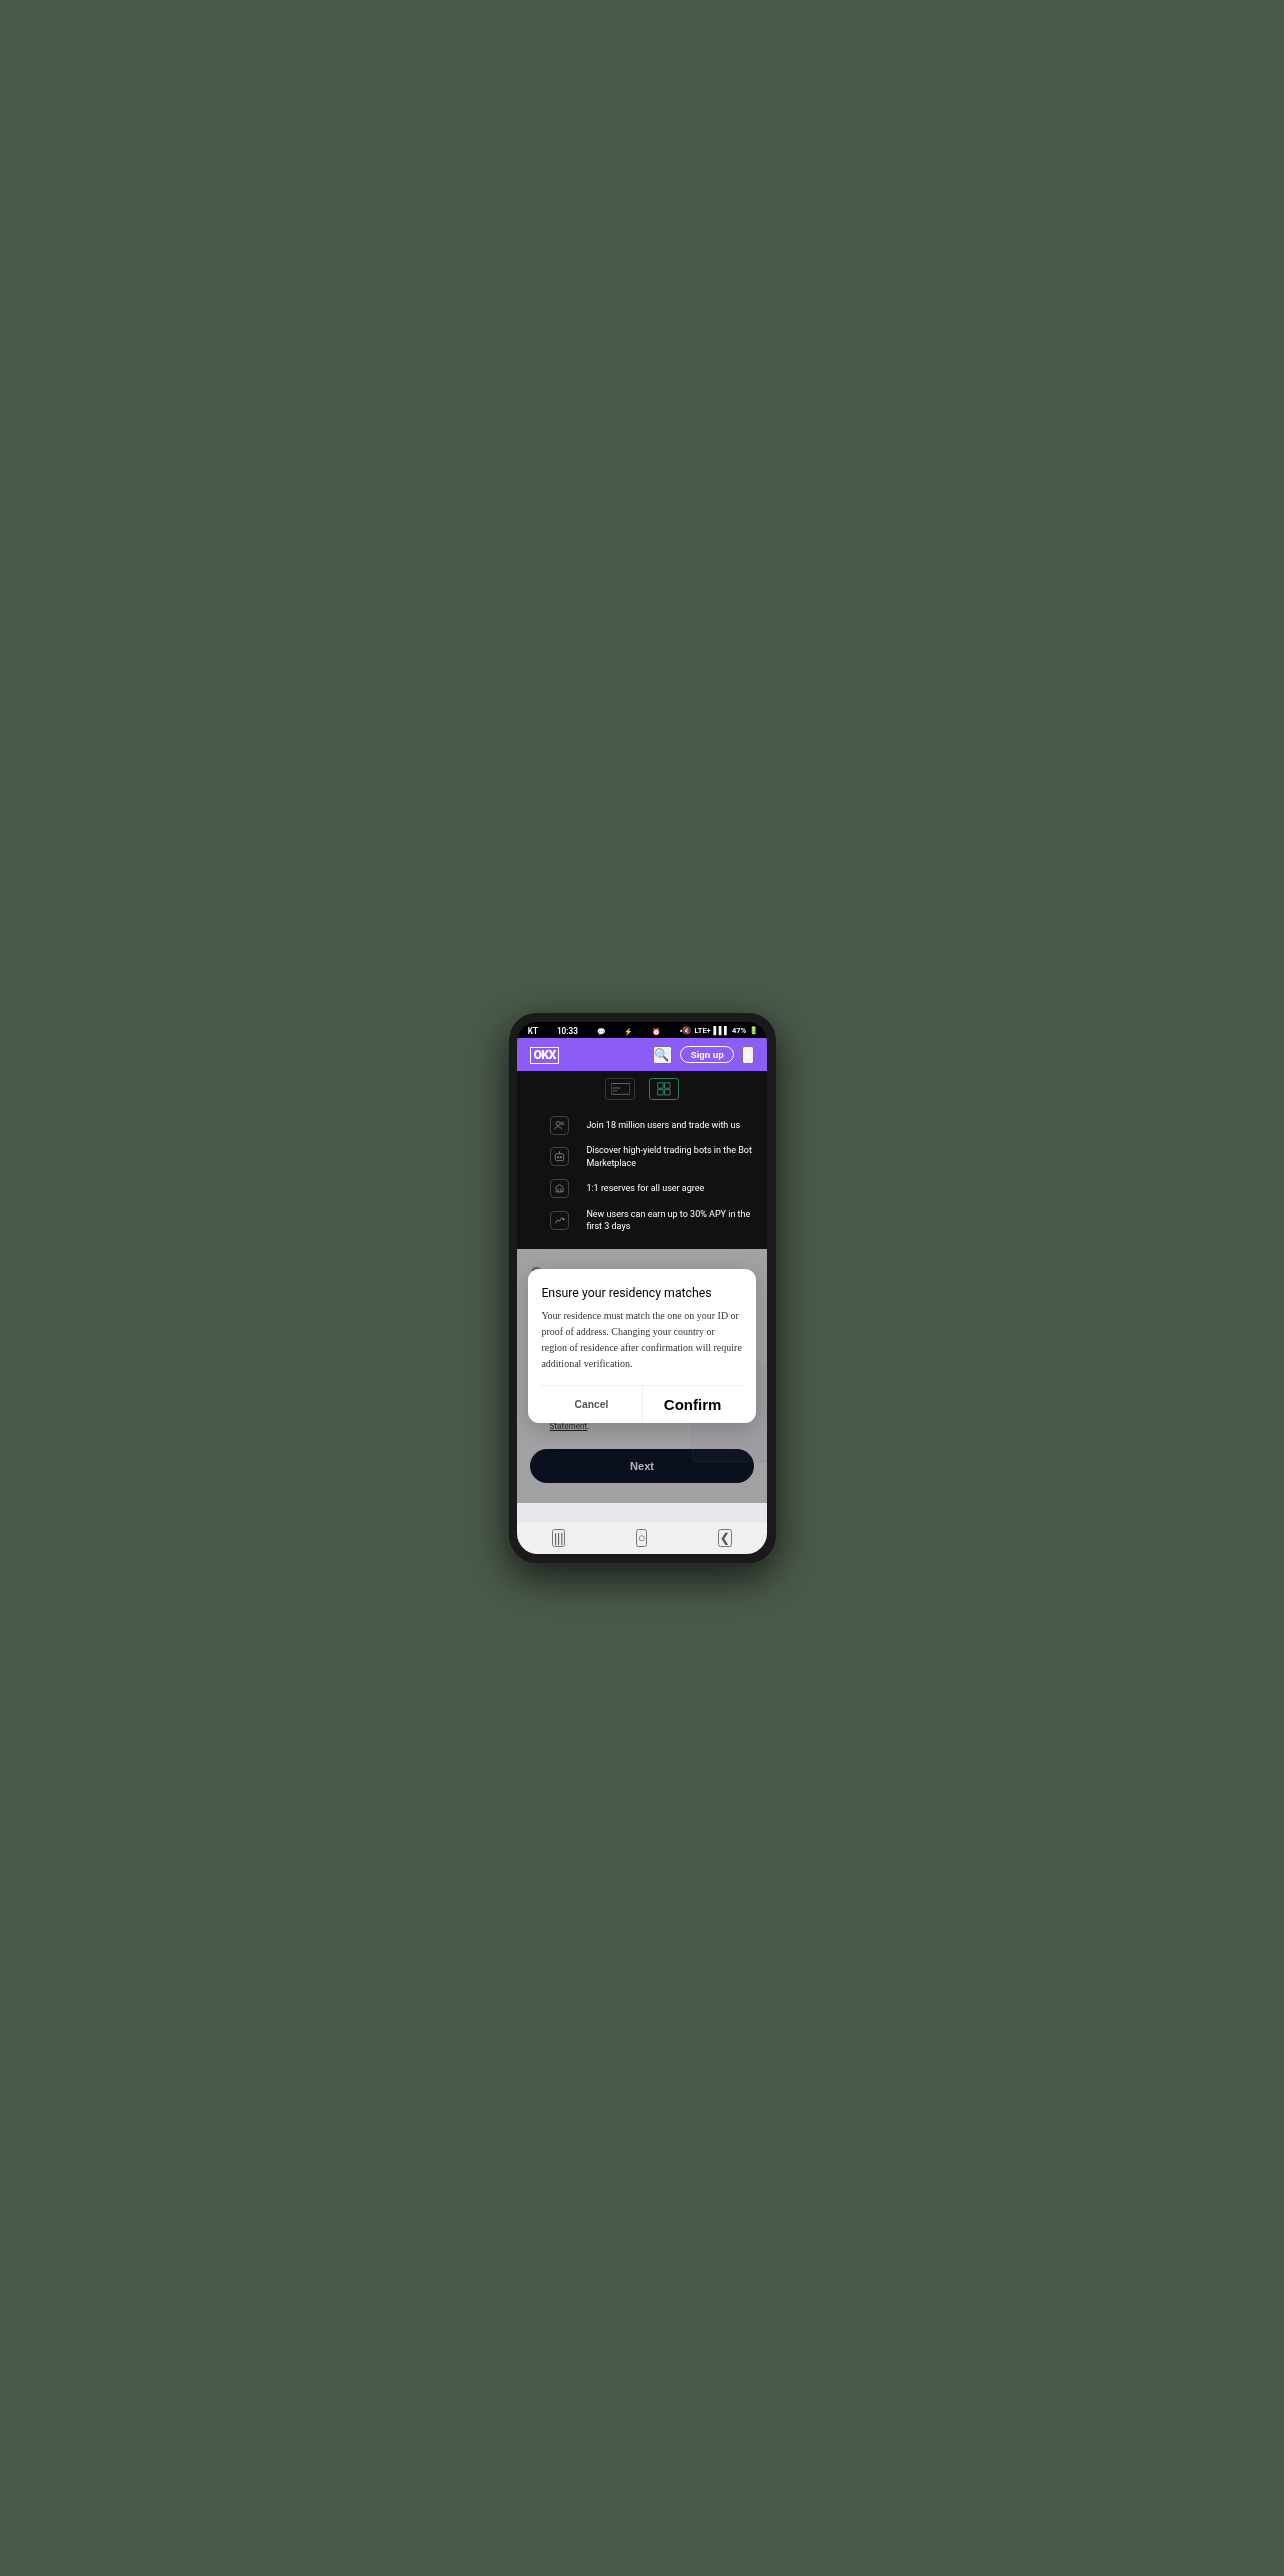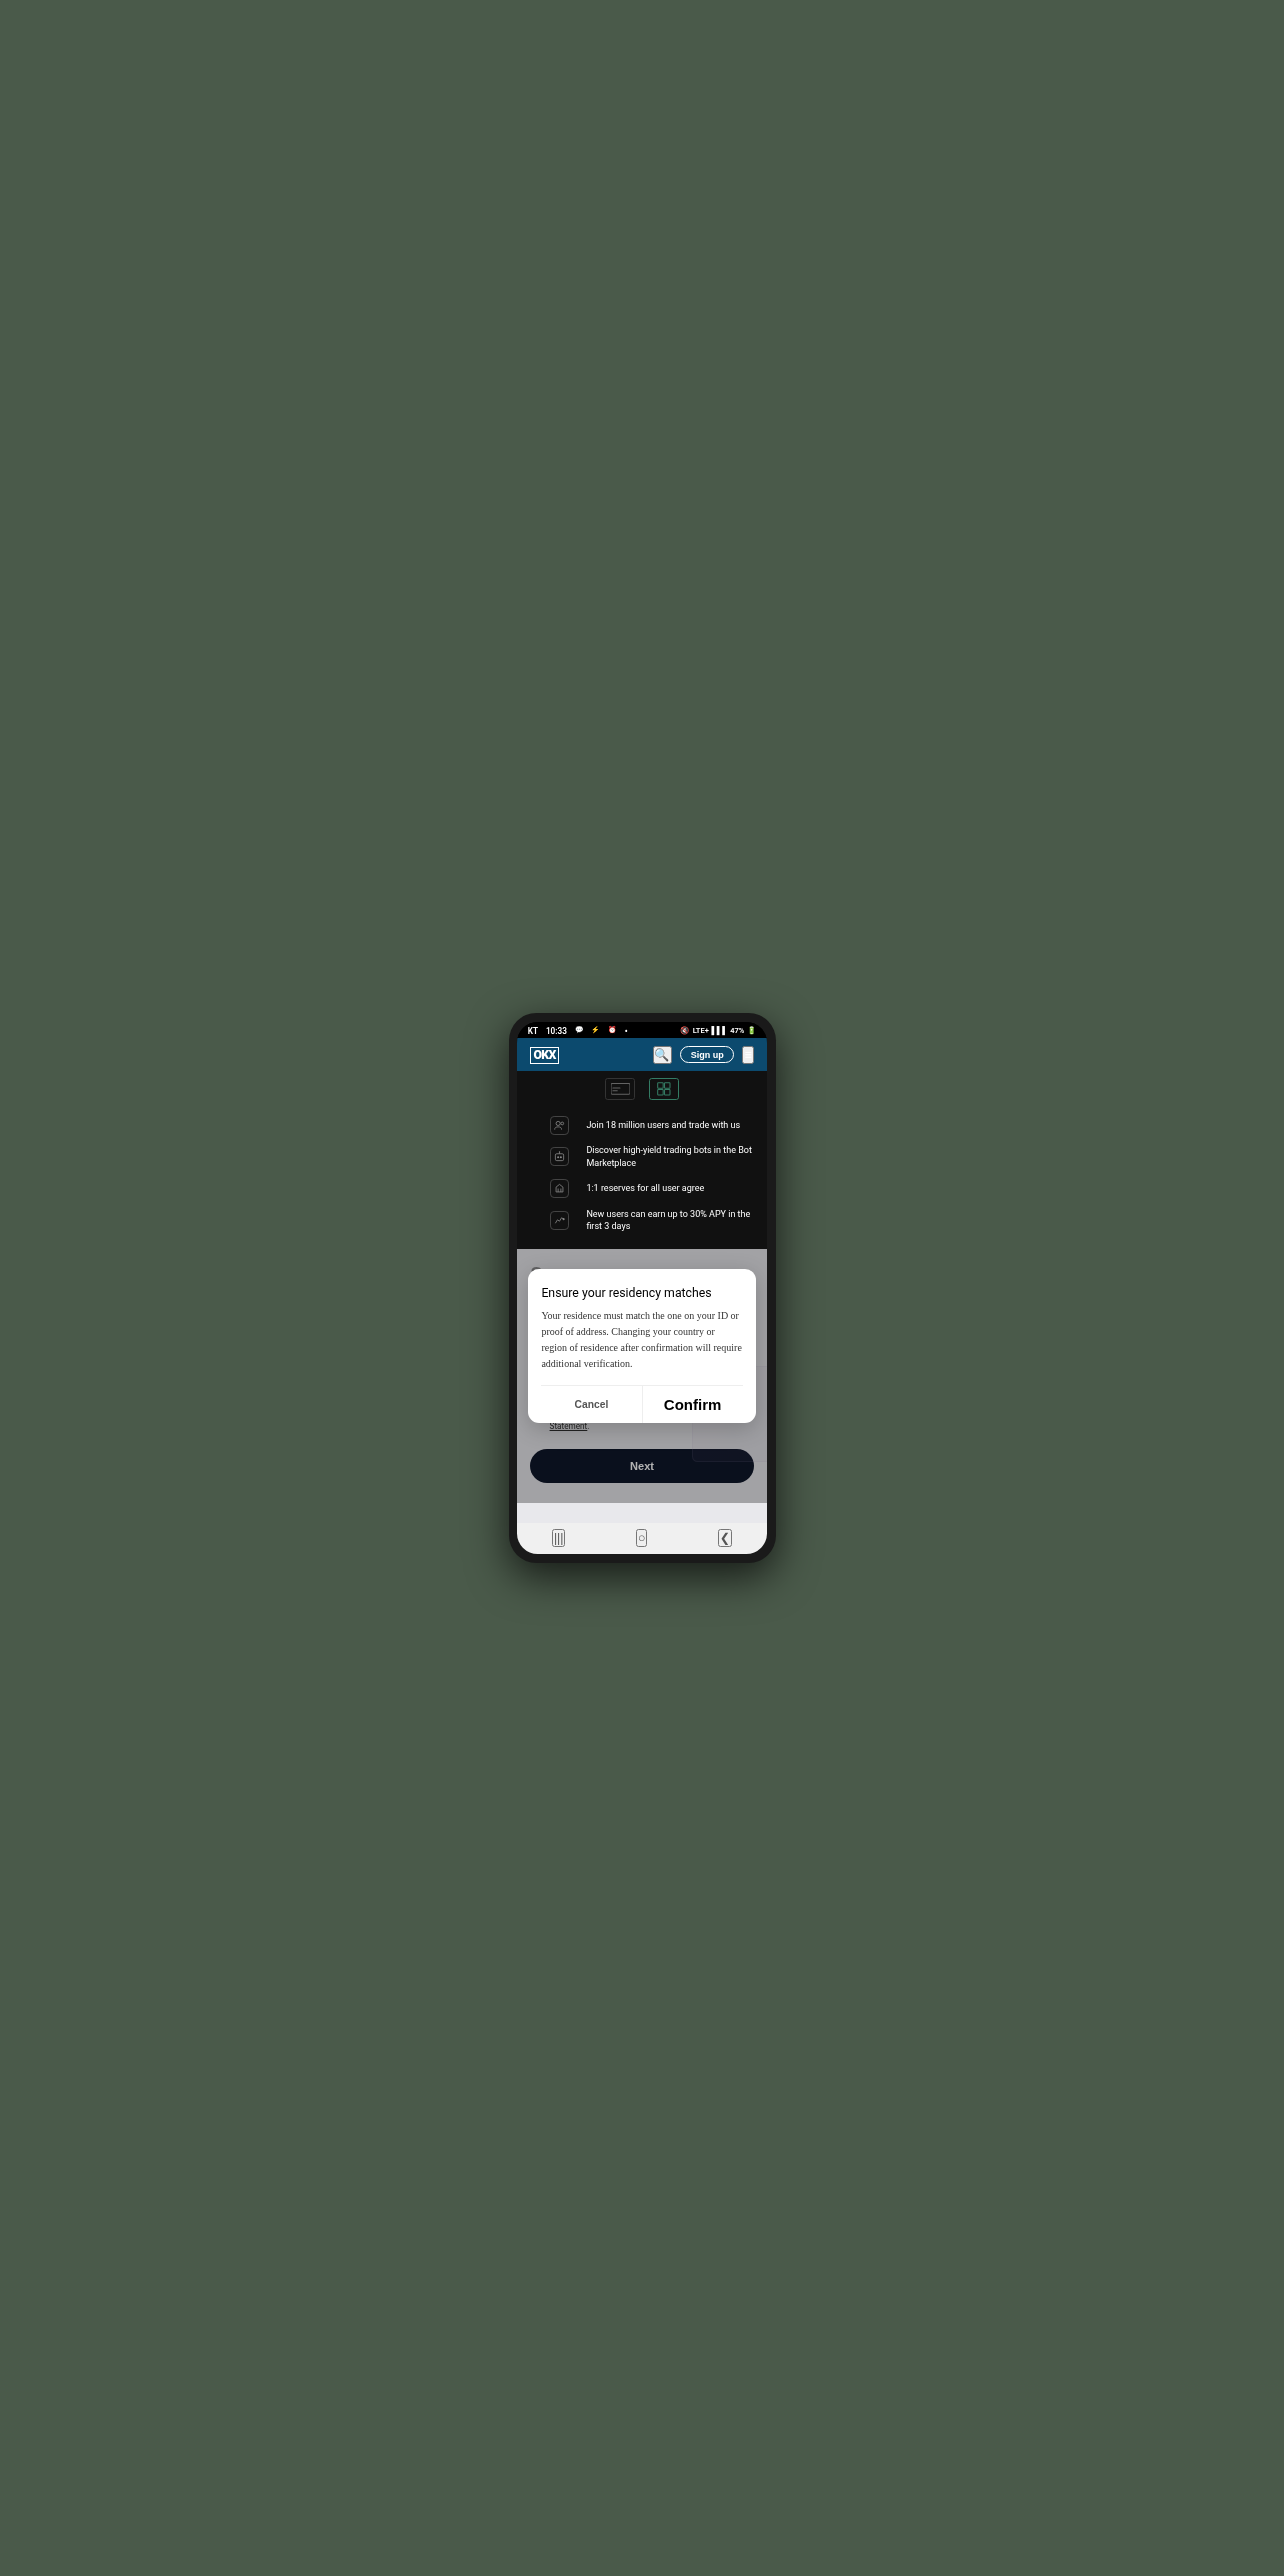--- a/index.html
+++ b/index.html
@@ -38,34 +38,34 @@
       display: flex;
       justify-content: space-between;
       align-items: center;
       padding: 4.1px 11px 2.7px;
       font-size: 8.2px;
       font-weight: 600;
     }
 
     .status-left {
       display: flex;
-      align-items: flex-start;
-      gap: 8px;
+      align-items: flex-end;
+      gap: 19px;
     }
 
     .status-right {
       display: flex;
       align-items: center;
       gap: 2.7px;
       font-size: 7.5px;
     }
 
     
     .nav-bar {
-      background: #0c4a6e;
+      background: #8b5cf6;
       display: flex;
       justify-content: space-between;
       align-items: center;
       padding: 6.9px 13.7px;
     }
 
     .okx-logo {
       color: #fff;
       font-size: 15px;
       font-weight: 900;

